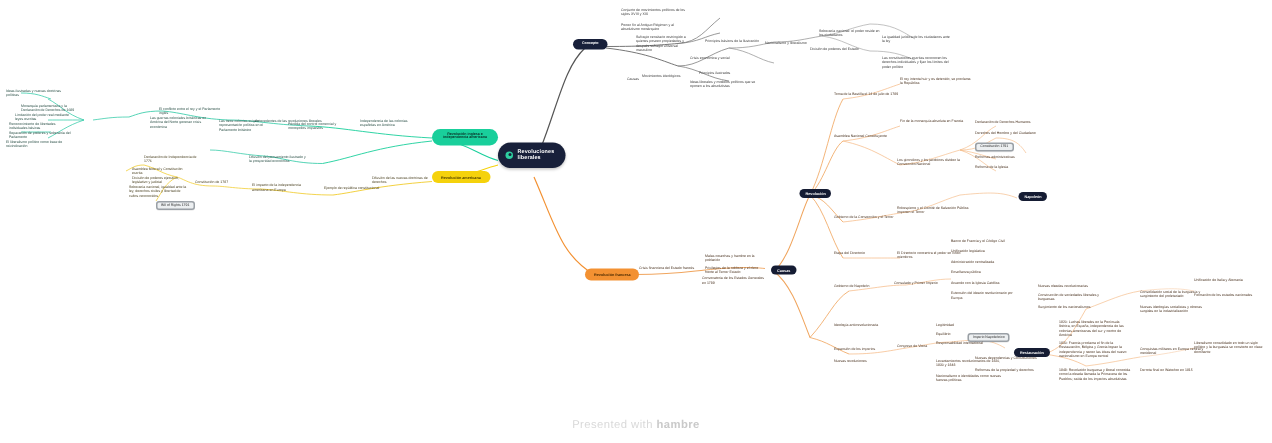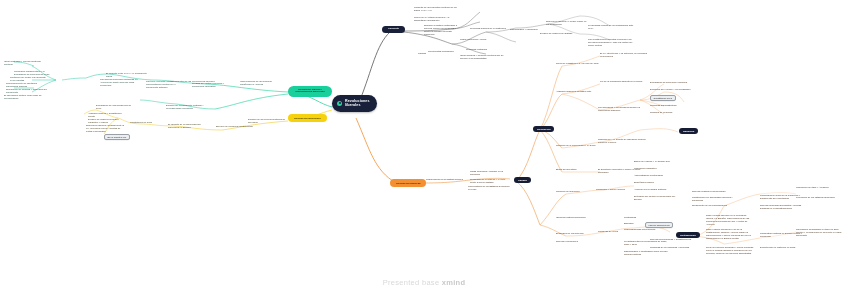--- a/index.html
+++ b/index.html
@@ -254,14 +254,14 @@
 
   <div class="node leaf o" style="left:760px;top:194px;width:46px;">Consolidación social de la burguesía y surgimiento del proletariado</div>
   <div class="node leaf o" style="left:760px;top:204px;width:46px;">Nuevas ideologías socialistas y obreras surgidas en la industrialización</div>
   <div class="node leaf o" style="left:796px;top:186px;width:44px;">Unificación de Italia y Alemania</div>
   <div class="node leaf o" style="left:796px;top:196px;width:44px;">Formación de los estados nacionales</div>
   <div class="node leaf o" style="left:796px;top:228px;width:46px;">Liberalismo consolidado en todo un siglo político y la burguesía se convierte en clase dominante</div>
 
   <div class="node leaf o" style="left:760px;top:232px;width:46px;">Conquistas militares en Europa central y meridional</div>
   <div class="node leaf o" style="left:760px;top:246px;width:46px;">Derrota final en Waterloo en 1815</div>
 
-  <div class="wm"><span>Presented base </span><b>xmind</b></div>
+  <div class="wm"><span>Presented with </span><b>hambre</b></div>
 </div>
 
 </body></html>

